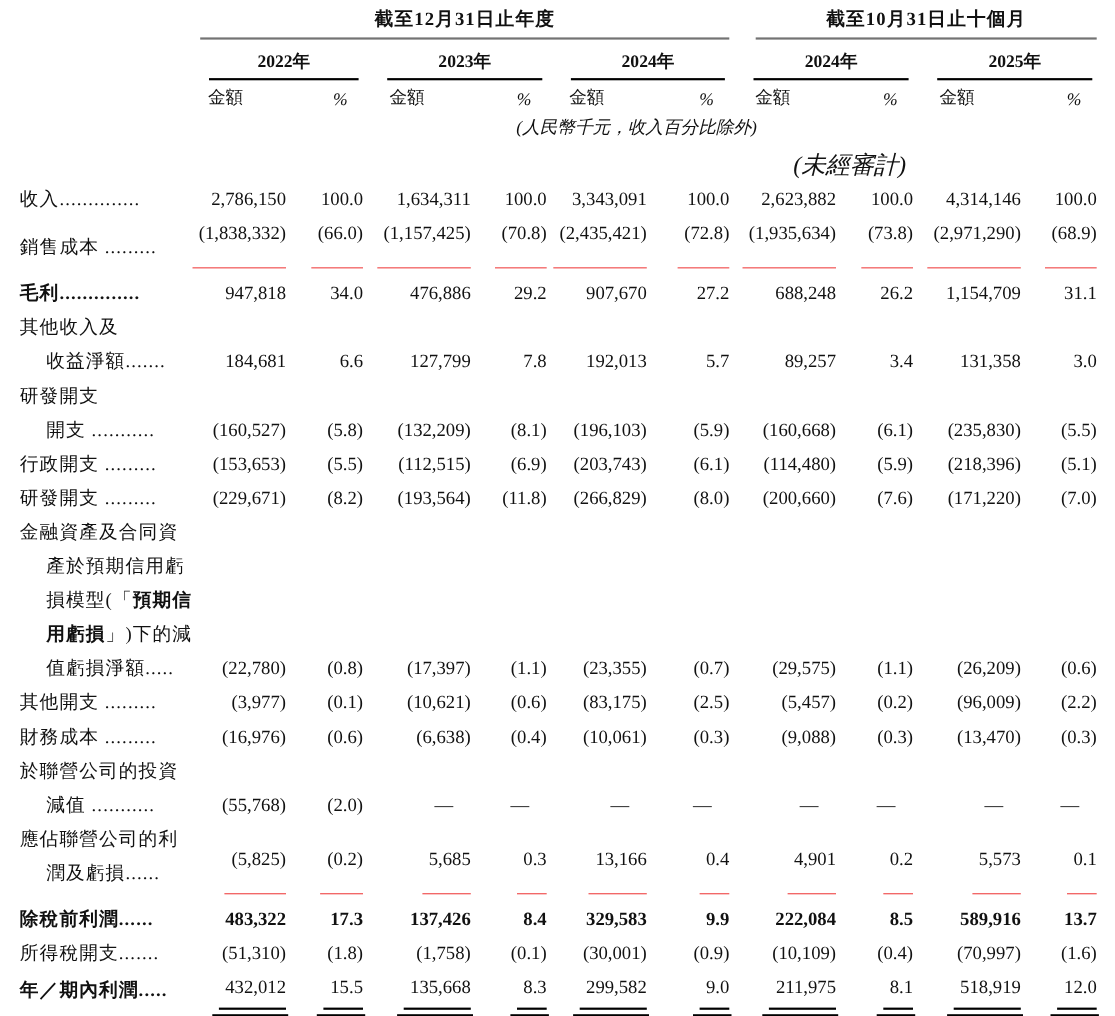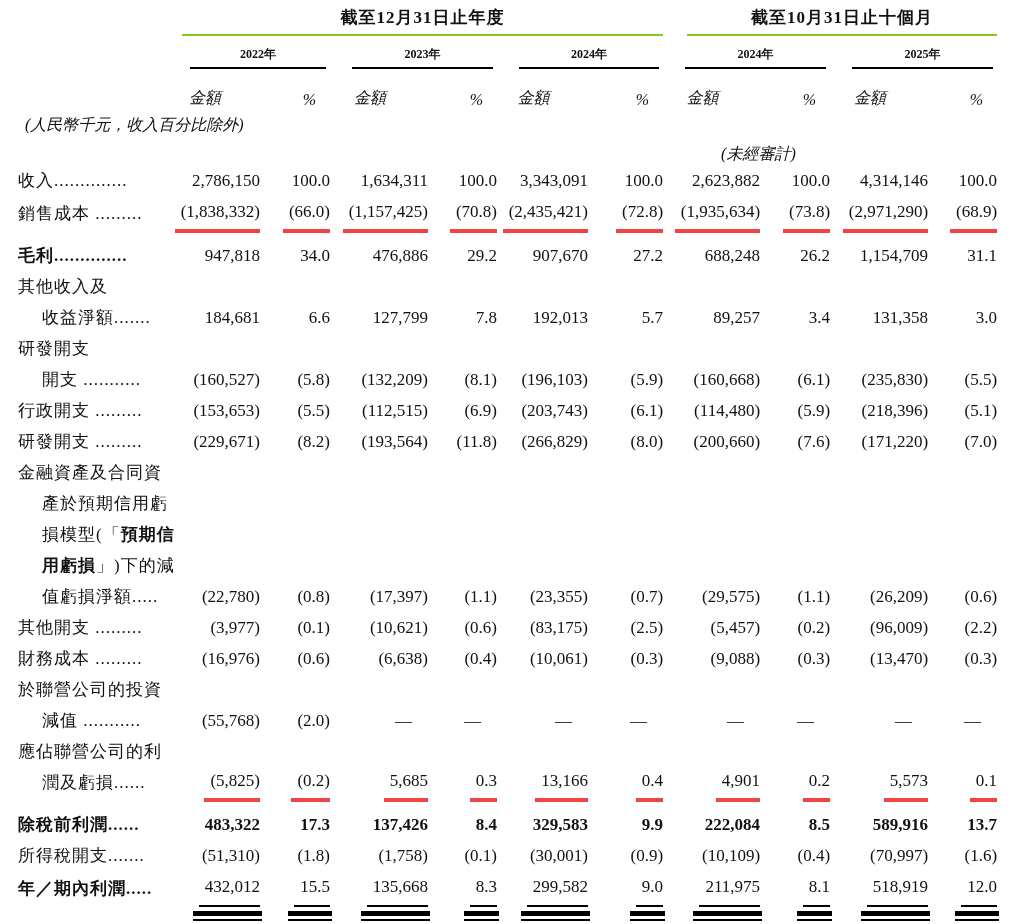--- a/index.html
+++ b/index.html
@@ -3,42 +3,42 @@
 <meta charset="utf-8">
 <style>
   html,body{margin:0;padding:0;background:#ffffff;color:#111;}
   body{width:1014px;height:924px;overflow:hidden;
        font-family:"Liberation Serif","DejaVu Serif",serif;}
   .page{padding-top:6px;}
   table{border-collapse:collapse;table-layout:fixed;width:997px;}
   td{padding:0;vertical-align:bottom;font-size:17px;}
 
   
-  .gl{border-bottom:2px solid #84cc16;text-align:center;font-weight:bold;
+  .gl{border-bottom:2px solid #737373;text-align:center;font-weight:bold;
       padding-bottom:5px;font-size:17px;letter-spacing:1px;white-space:nowrap;}
   .gl1{margin-left:14px;}
   .gl2{margin-left:24px;}
   .yearline{margin-left:22px;margin-right:4px;border-bottom:2px solid #000;
       text-align:center;font-weight:bold;padding-bottom:4px;padding-top:10px;
-      font-size:12px;white-space:nowrap;}
-  .hdr-amt{text-align:center;font-style:italic;padding:19px 18px 0 0;font-size:16px;margin-top:48px;}
+      font-size:16px;white-space:nowrap;}
+  .hdr-amt{text-align:center;padding:6px 18px 0 0;font-size:16px;margin-top:48px;}
   .hdr-pct{text-align:right;font-style:italic;padding:9px 14px 0 0;font-size:16px;}
-  .note-cell{font-style:italic;font-size:16px;padding-top:6px;white-space:nowrap;}
+  .note-cell{text-align:right;font-style:italic;font-size:16px;padding-top:6px;white-space:nowrap;}
   .note-cell span{position:relative;left:25px;}
-  .unaud-cell{font-style:italic;font-size:16px;padding-left:58px;padding-top:8px;white-space:nowrap;}
+  .unaud-cell{font-style:italic;font-size:22px;padding-left:58px;padding-top:8px;white-space:nowrap;}
 
   
   td.lbl{padding-left:18px;letter-spacing:1px;white-space:nowrap;}
   td.lbl .line{line-height:31px;}
   td.lbl .ind{padding-left:24px;}
   td.num{text-align:right;line-height:31px;white-space:nowrap;}
   .val{display:inline-block;}
   tr.boldlbl td.lbl{font-weight:bold;}
   tr.boldval td.num .val{font-weight:bold;}
-  tr.u td.num .val{border-bottom:4px solid #ef4444;padding-bottom:2px;padding-left:6px;}
+  tr.u td.num .val{border-bottom:1px solid #ef4444;padding-bottom:16px;padding-left:6px;}
   tr.u td.lbl{padding-bottom:4px;}
   tr.gap td{padding-top:7px;}
   .dashpad{padding-right:16px;}
   .tot-wrap{display:inline-block;}
   .tot-wrap .val{display:block;border-bottom:2px solid #000;padding-bottom:3px;padding-left:6px;text-align:right;}
   .dbl{height:3px;border-top:5px solid #000;border-bottom:2px solid #000;
        margin-top:4px;margin-left:-6px;margin-right:-2px;}
   tr.total td.lbl{padding-bottom:17px;}
 </style>
 </head>

